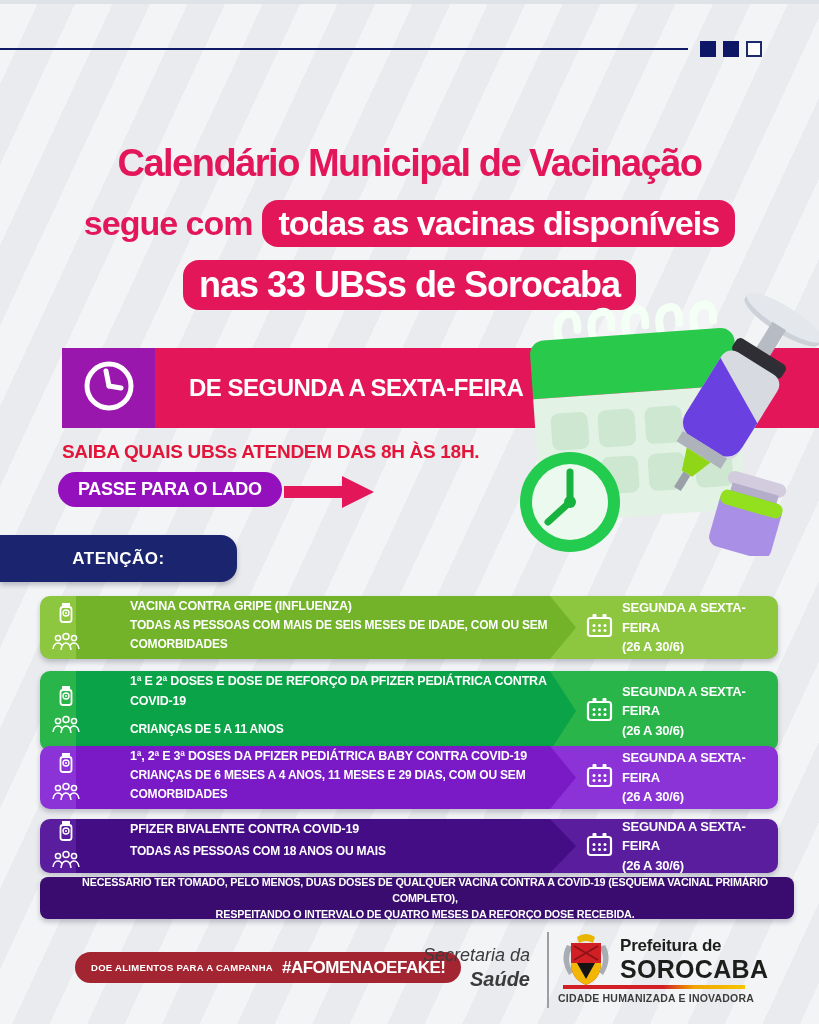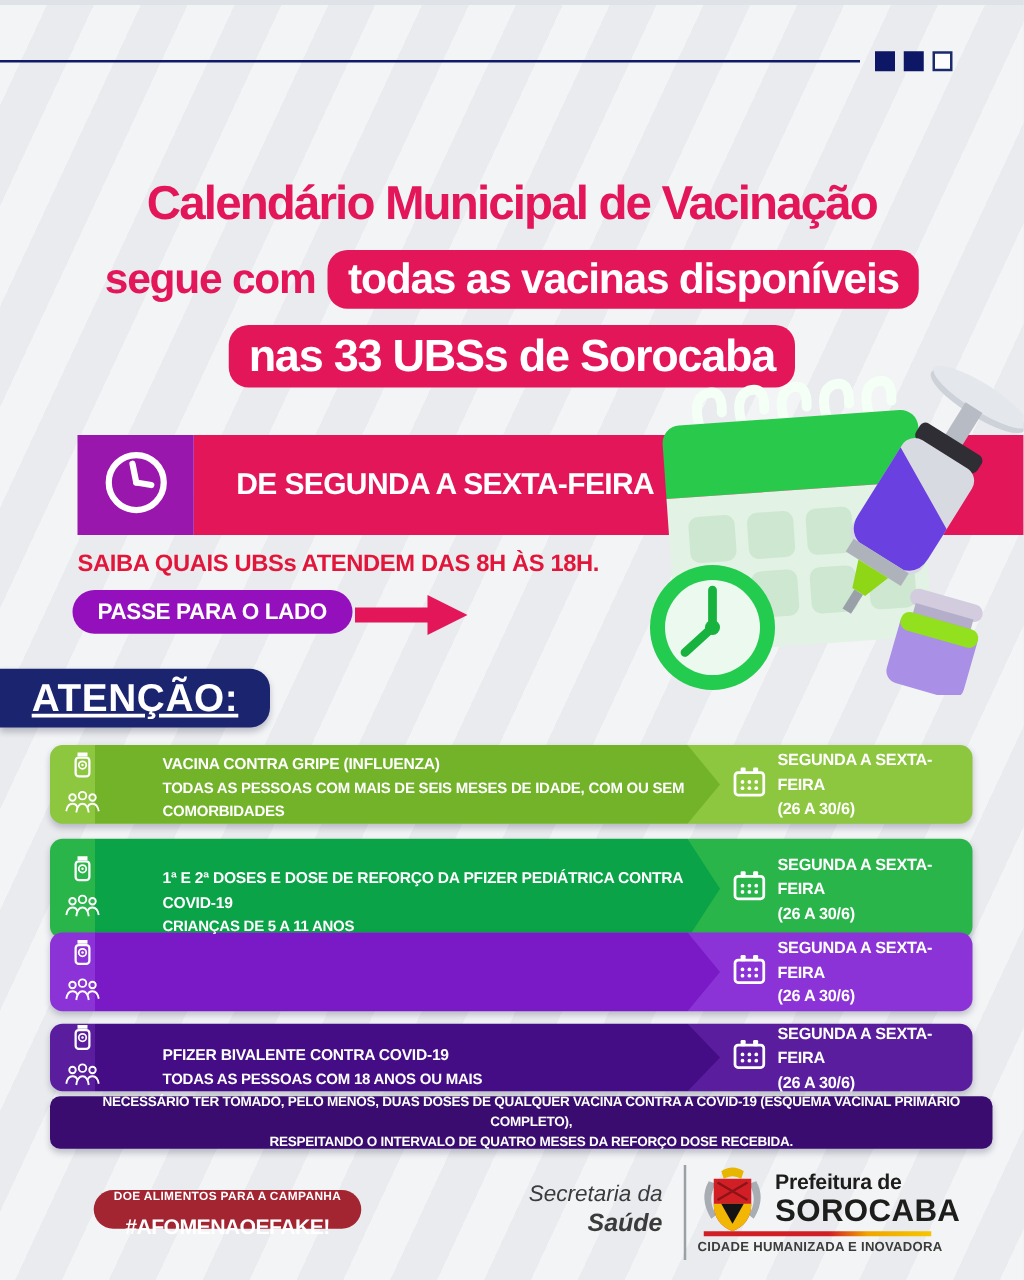--- a/index.html
+++ b/index.html
@@ -27,47 +27,47 @@
   .band{position:absolute;left:155px;top:344px;right:0;height:80px;background:#e4165a;z-index:1;
       display:flex;align-items:center;}
   .band-text{padding-left:34px;color:#fff;font-size:24px;font-weight:800;letter-spacing:-0.5px;}
   .hours{position:absolute;left:62px;top:437px;font-size:19px;font-weight:800;letter-spacing:-0.3px;color:#e2163a;z-index:4;}
   .cta{position:absolute;left:58px;top:468px;background:#9410bd;border-radius:22px;padding:7px 20px;
       color:#fff;font-size:18px;font-weight:800;letter-spacing:-0.3px;z-index:4;}
   .arrow{position:absolute;left:284px;top:471px;z-index:4;}
   
   .illus{position:absolute;left:498px;top:282px;width:322px;height:270px;z-index:3;}
   
-  .attention{position:absolute;left:0;top:531px;width:216px;height:47px;background:#1b246f;
+  .attention{position:absolute;left:0;top:531px;width:237px;height:47px;background:#1b246f;
       border-radius:0 16px 16px 0;display:flex;align-items:center;justify-content:center;z-index:4;
-      color:#fff;font-size:31px;font-weight:800;letter-spacing:0.5px;box-shadow:0 3px 5px rgba(30,30,60,.25);text-decoration:underline;}
+      color:#fff;font-size:17px;font-weight:800;letter-spacing:0.5px;box-shadow:0 3px 5px rgba(30,30,60,.25);}
   
   .row{position:absolute;left:40px;width:738px;border-radius:10px;box-shadow:0 3px 5px rgba(40,40,70,.25);}
   .row .inner{position:absolute;left:36px;top:0;bottom:0;width:500px;
       clip-path:polygon(0 0,calc(100% - 26px) 0,100% 50%,calc(100% - 26px) 100%,0 100%);}
   .row .icons{position:absolute;left:9px;top:0;bottom:0;width:34px;display:flex;flex-direction:column;
       align-items:center;justify-content:center;gap:3px;z-index:2;}
-  .row .txt{position:absolute;left:90px;top:0;bottom:0;width:430px;display:flex;flex-direction:column;
-      justify-content:flex-end;z-index:2;color:#fff;}
+  .row .txt{position:absolute;left:90px;top:0;bottom:12px;width:430px;display:flex;flex-direction:column;
+      justify-content:space-between;z-index:2;color:#fff;}
   .row .txt .l1{font-size:12.5px;font-weight:800;letter-spacing:-0.2px;line-height:1.6;}
   .row .txt .l2{font-size:12px;font-weight:800;letter-spacing:-0.2px;line-height:1.6;}
   .row .right{position:absolute;left:546px;top:0;bottom:0;width:185px;display:flex;align-items:center;gap:9px;z-index:2;color:#fff;}
   .row .right .dt .s1{font-size:13px;font-weight:800;letter-spacing:-0.2px;line-height:1.5;}
   .row .right .dt .s2{font-size:13px;font-weight:800;letter-spacing:-0.2px;line-height:1.5;}
   .row1{top:592px;height:63px;background:#8dc63f;} .row1 .inner{background:#72b32a;}
   .row2{top:667px;height:80px;background:#2ab54b;} .row2 .inner{background:#0aa347;}
   .row3{top:742px;height:63px;background:#8c33d8;} .row3 .inner{background:#7a1ac6;}
   .row4{top:815px;height:54px;background:#591d9d;} .row4 .inner{background:#450d85;}
   .note{position:absolute;left:40px;top:873px;width:738px;height:42px;background:#3a0c70;border-radius:8px;
       display:flex;flex-direction:column;align-items:center;justify-content:center;z-index:2;
       color:#fff;font-size:10.8px;font-weight:800;letter-spacing:-0.2px;line-height:1.5;text-align:center;
       box-shadow:0 3px 5px rgba(40,40,70,.25);padding-left:16px;}
   
   .campaign{position:absolute;left:75px;top:948px;height:31px;background:#a32532;border-radius:17px;
-      display:flex;align-items:center;gap:9px;padding:0 16px;color:#fff;flex-direction:column;}
+      display:flex;align-items:center;gap:9px;padding:0 16px;color:#fff;}
   .campaign .pre{font-size:9.5px;font-weight:800;letter-spacing:0.3px;}
   .campaign .tag{font-size:17px;font-weight:800;letter-spacing:-0.5px;}
   .secretaria{position:absolute;left:370px;top:941px;width:160px;text-align:right;color:#3b3b3b;font-style:italic;}
   .secretaria .s1{font-size:18px;line-height:1.2;}
   .secretaria .s2{font-size:20px;font-weight:800;line-height:1.2;}
   .fdivider{position:absolute;left:547px;top:928px;width:2px;height:76px;background:#9aa0a4;}
   .crest{position:absolute;left:557px;top:925px;}
   .pref{position:absolute;left:620px;top:933px;color:#1d1d1b;}
   .pref .p1{font-size:17px;font-weight:800;letter-spacing:-0.2px;line-height:1.1;}
   .pref .p2{font-size:25px;font-weight:800;letter-spacing:0.3px;line-height:1.1;}
@@ -269,20 +269,24 @@
             <g fill="none" stroke="#fff" stroke-width="1.5">
               <circle cx="7" cy="6" r="2.6"></circle>
               <circle cx="23" cy="6" r="2.6"></circle>
               <circle cx="15" cy="4.5" r="3"></circle>
               <path d="M2,17 q1,-6 5,-6 q3,0 4,3"></path>
               <path d="M28,17 q-1,-6 -5,-6 q-3,0 -4,3"></path>
               <path d="M10,18 q1,-7 5,-7 q4,0 5,7"></path>
             </g>
           </svg></span>
     </div>
+    <div class="txt">
+      <div class="l1">1ª, 2ª E 3ª DOSES DA PFIZER PEDIÁTRICA BABY CONTRA COVID-19</div>
+      <div class="l2">CRIANÇAS DE 6 MESES A 4 ANOS, 11 MESES E 29 DIAS, COM OU SEM COMORBIDADES</div>
+    </div>
     <div class="right">
       <span><svg width="27" height="25" viewBox="0 0 27 25">
             <rect x="2" y="5" width="23" height="18" rx="2.5" fill="none" stroke="#fff" stroke-width="2.2"></rect>
             <rect x="6.5" y="1" width="4" height="5" rx="1" fill="#fff"></rect>
             <rect x="16.5" y="1" width="4" height="5" rx="1" fill="#fff"></rect>
             <g fill="#fff">
               <circle cx="8" cy="12.5" r="1.5"></circle>
               <circle cx="13.5" cy="12.5" r="1.5"></circle>
               <circle cx="19" cy="12.5" r="1.5"></circle>
               <circle cx="8" cy="17.5" r="1.5"></circle>

